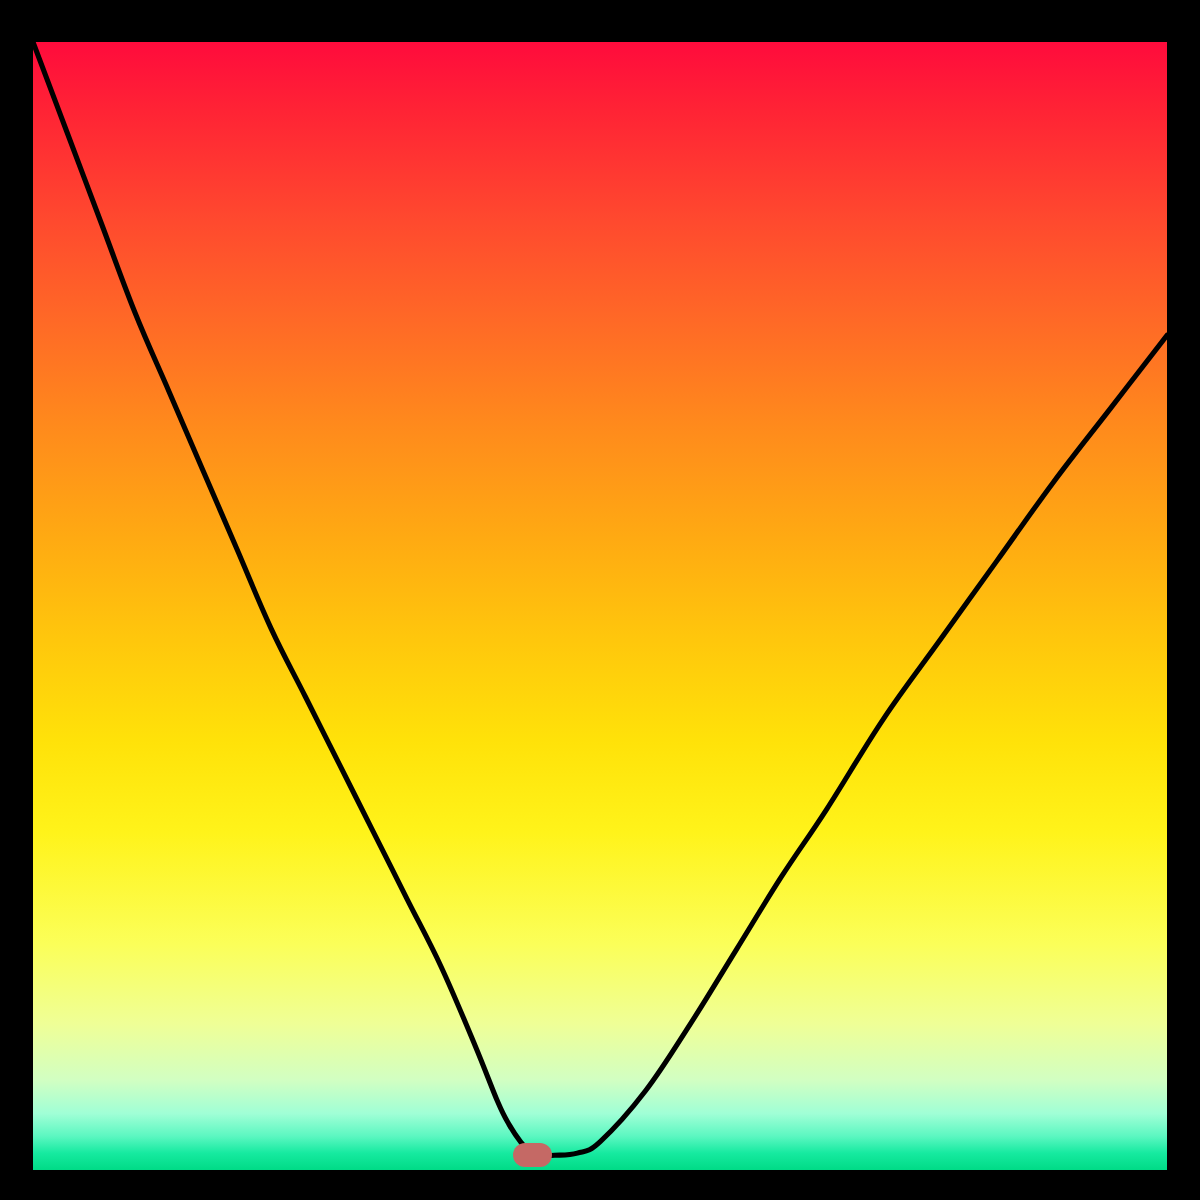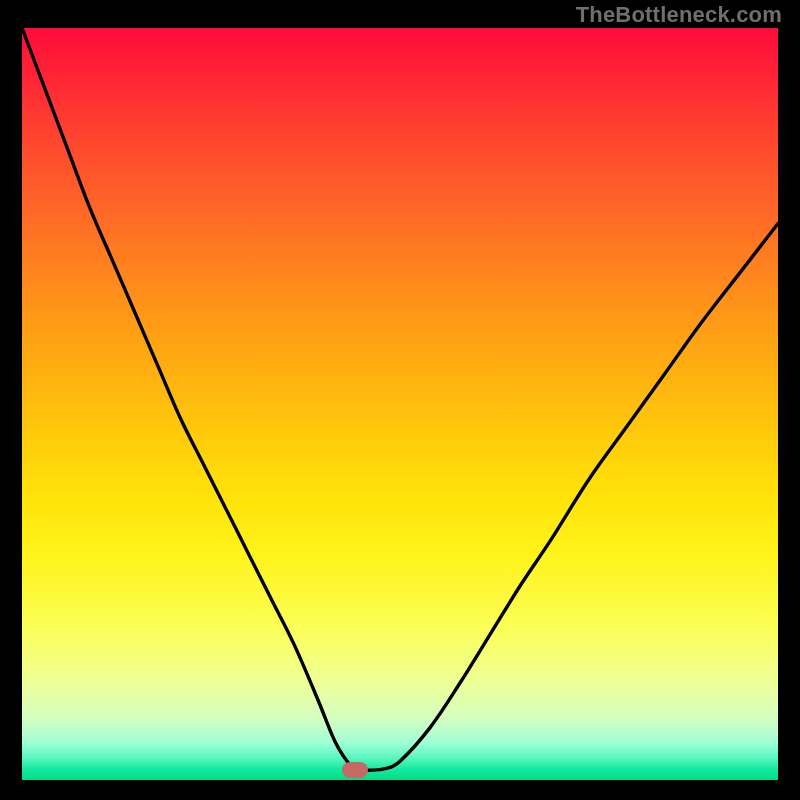--- a/index.html
+++ b/index.html
@@ -73,21 +73,20 @@
     height: 16px;
     border-radius: 8px;
     background: #c56965;
     transform: translate(-50%, -50%);
   }
 </style>
 </head>
 <body>
 
 <div class="frame">
-  <div class="watermark">TheBottleneck.com</div>
 
   <div class="plot">
     <div class="gradient"></div>
 
     <svg class="curve" viewBox="0 0 756 752" preserveAspectRatio="none">
       <path fill="none" stroke="#000000" stroke-width="3.4" stroke-linecap="round" stroke-linejoin="round" d="M0,0 C4.08,10.83 14.52,38.50 22.68,60.16 C30.84,81.82 37.20,98.66 45.36,120.32 C53.52,141.98 59.88,160.18 68.04,180.48 C76.20,200.78 82.56,214.17 90.72,233.12 C98.88,252.07 105.24,266.81 113.40,285.76 C121.56,304.71 127.92,319.45 136.08,338.40 C144.24,357.35 150.60,373.44 158.76,391.04 C166.92,408.64 173.28,419.92 181.44,436.16 C189.60,452.40 195.96,465.04 204.12,481.28 C212.28,497.52 218.64,510.16 226.80,526.40 C234.96,542.64 241.32,555.28 249.48,571.52 C257.64,587.76 264.00,599.04 272.16,616.64 C280.32,634.24 288.04,653.04 294.84,669.28 C301.64,685.52 305.88,697.40 309.96,706.88 C314.04,716.36 314.80,717.18 317.52,721.92 C320.24,726.66 322.36,729.82 325.08,733.20 C327.80,736.58 329.92,739.10 332.64,740.72 C335.36,742.34 337.48,741.95 340.20,742.22 C342.92,742.49 343.68,742.49 347.76,742.22 C351.84,741.95 357.44,742.34 362.88,740.72 C368.32,739.10 369.84,740.64 378.00,733.20 C386.16,725.76 397.35,713.57 408.24,699.36 C419.13,685.15 427.59,671.16 438.48,654.24 C449.37,637.32 457.83,622.96 468.72,605.36 C479.61,587.76 488.07,573.40 498.96,556.48 C509.85,539.56 516.95,530.31 529.20,511.36 C541.45,492.41 553.39,471.50 567.00,451.20 C580.61,430.90 591.19,417.51 604.80,398.56 C618.41,379.61 628.99,364.87 642.60,345.92 C656.21,326.97 666.79,311.55 680.40,293.28 C694.01,275.01 704.59,262.00 718.20,244.40 C731.81,226.80 749.20,204.32 756.00,195.52"></path>
     </svg>
 
     <div class="marker" style="left: 332.64px; top: 742.224px; background: rgb(197, 105, 101);"></div>
   </div>

